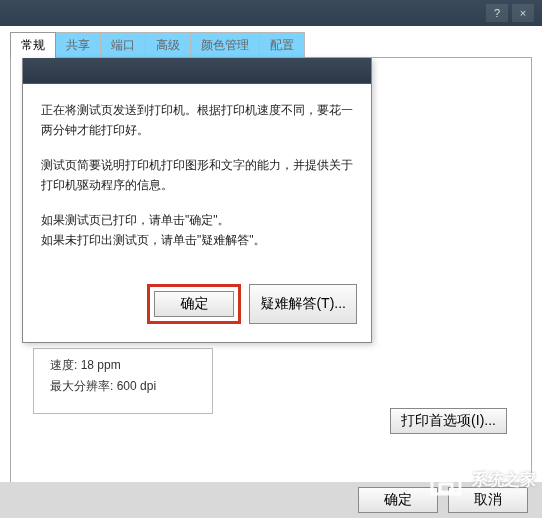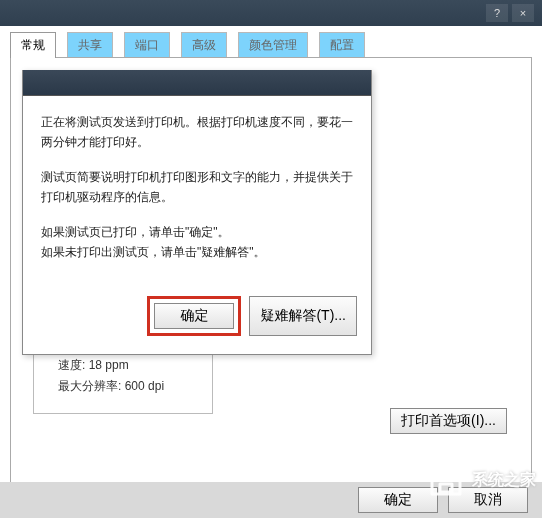--- a/index.html
+++ b/index.html
@@ -29,21 +29,21 @@
       color: #ddd;
       display: flex; align-items: center; justify-content: center;
       font-size: 11px;
       cursor: pointer;
     }
     
     
     .tabstrip {
       display: flex;
       padding: 6px 14px 0 10px;
-      gap: 12px;
+      gap: 0;
     }
     .tab {
       padding: 4px 10px;
       border: 1px solid #b8b8b8;
       border-bottom: none;
       background: #7dd3fc;
       margin-right: -1px;
       cursor: pointer;
       color: #666;
     }
@@ -62,21 +62,21 @@
       margin-top: -1px;
       height: 440px;
       position: relative;
       padding: 10px 14px;
       background: #fff;
     }
     
     
     .dialog {
       position: absolute;
-      left: 22px; top: 70px;
+      left: 22px; top: 58px;
       width: 350px;
       background: #fff;
       border: 1px solid #888;
       border-top: none;
       box-shadow: 2px 2px 6px rgba(0,0,0,0.2);
       z-index: 10;
     }
     .dialog-titlebar {
       background: linear-gradient(#3a4858, #2a3848);
       height: 26px;
@@ -117,21 +117,21 @@
       line-height: 28px;
     }
     
     
     .info-group {
       position: absolute;
       left: 22px;
       top: 290px;
       border: 1px solid #bbb;
       width: 180px;
-      padding: 8px 10px 14px 24px;
+      padding: 8px 10px 14px 16px;
       color: #333;
     }
     .info-group div { margin-bottom: 4px; }
     
     
     .action-row {
       position: absolute;
       right: 24px;
       top: 350px;
       display: flex;

